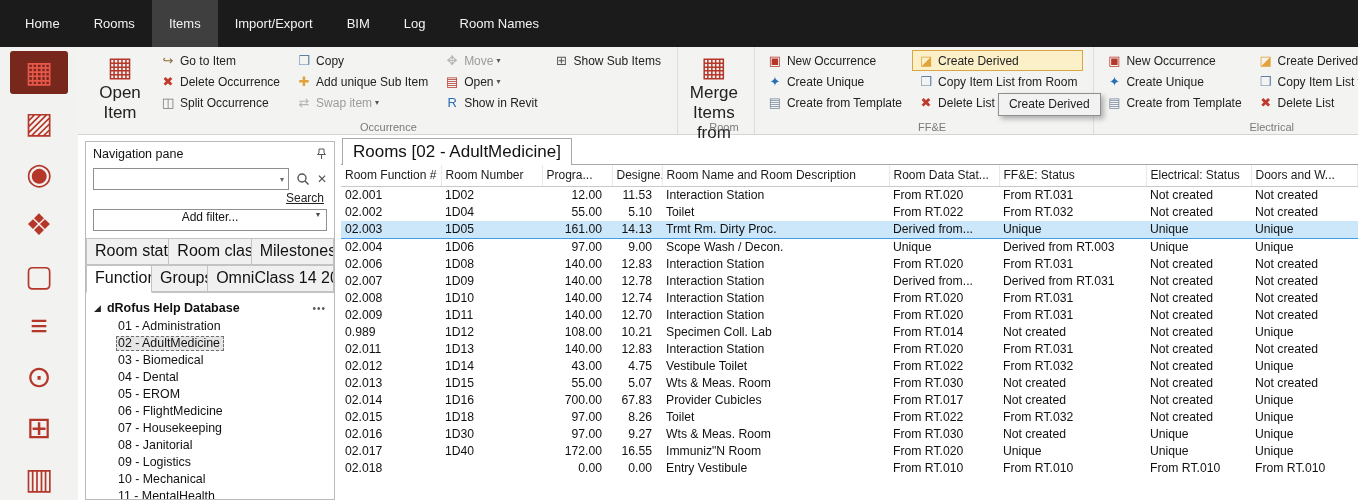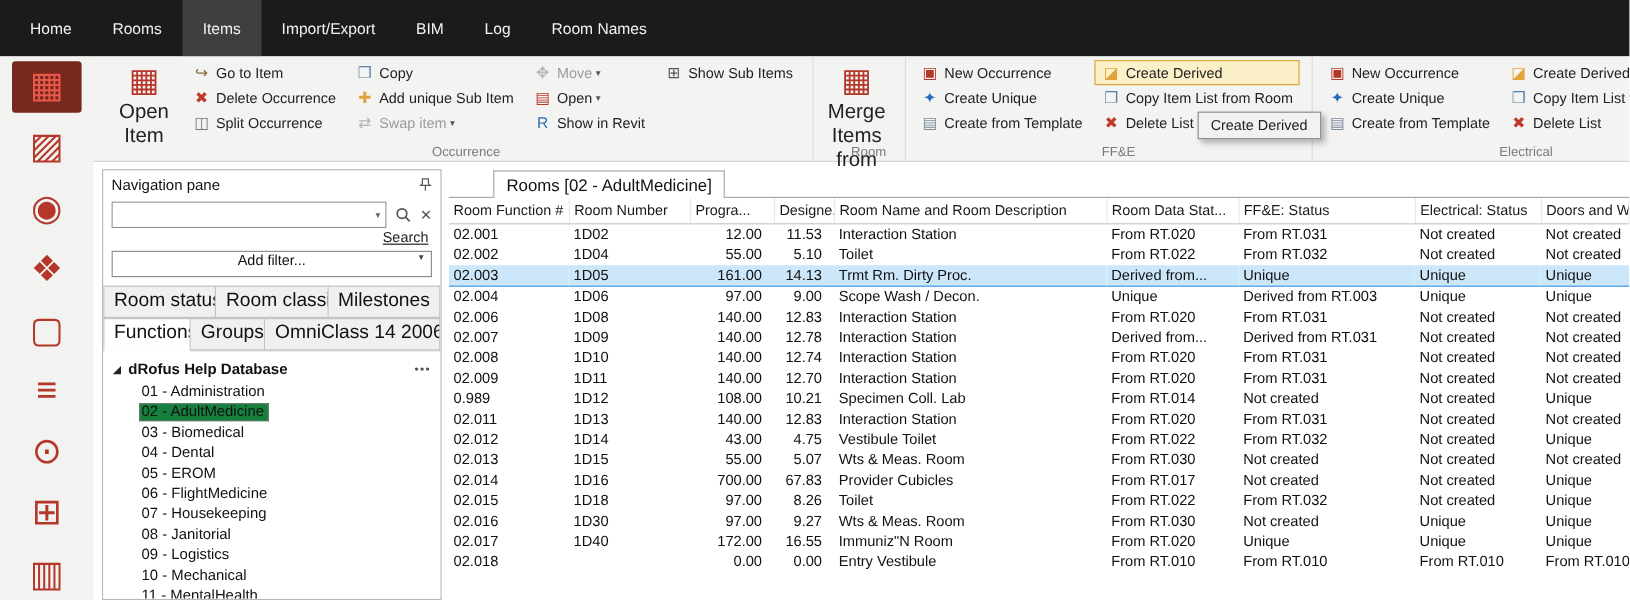--- a/index.html
+++ b/index.html
@@ -36,21 +36,21 @@
   .rb-btn .rb-ic { width:16px; font-size:13px; margin-right:4px; text-align:center; flex:none; }
   .rb-btn.disabled { color:#9b9b9b; }
   .rb-btn.highlighted { background:#fcf0c8; border-color:#d9a741; }
   .rb-dd { margin-left:3px; font-size:8px; color:#555; }
   .rb-tooltip { position:absolute; left:243px; top:46px; background:#f2f2f2; border:1px solid #8f8f8f; padding:3px 10px 4px 10px; font-size:12px; color:#222; box-shadow:3px 3px 5px rgba(0,0,0,.28); z-index:30; white-space:nowrap; }
 
   
   .content-row { flex:1; display:flex; min-height:0; padding:6px 0 0 7px; background:#fff; }
 
   
-  .nav-pane { width:283px; flex:none; border:1px solid #b9b9b9; display:flex; flex-direction:column; margin-right:6px; background:#fff; font-size:12.5px; overflow:hidden; }
+  .nav-pane { width:250px; flex:none; border:1px solid #b9b9b9; display:flex; flex-direction:column; margin-right:6px; background:#fff; font-size:12.5px; overflow:hidden; }
   .nav-header { height:24px; flex:none; display:flex; align-items:center; justify-content:space-between; padding:0 7px; }
   .nav-search { display:flex; align-items:center; padding:2px 7px 0 7px; gap:7px; }
   .search-combo { flex:1; position:relative; border:1px solid #8f8f8f; height:22px; background:#fff; display:flex; align-items:center; }
   .search-combo input { border:none; outline:none; width:100%; height:100%; padding:0 18px 0 5px; font:inherit; }
   .combo-arrow { position:absolute; right:4px; color:#666; font-size:8px; }
   .icon-btn { color:#555; font-size:12px; cursor:pointer; display:flex; align-items:center; }
   .search-link-row { text-align:right; padding:1px 10px 3px 0; flex:none; }
   .search-link { color:#222; text-decoration:underline; font-size:12px; cursor:pointer; }
   .add-filter { margin:1px 7px 7px 7px; height:22px; flex:none; border:1px solid #8f8f8f; display:flex; align-items:flex-start; justify-content:center; position:relative; font-size:12px; background:#fff; cursor:pointer; }
   .af-arrow { position:absolute; right:6px; font-size:8px; color:#444; }
@@ -59,26 +59,26 @@
   .nav-tab:first-child { border-left:1px solid #c3c3c3; }
   .nav-tabs.row1 .nav-tab { flex:1; text-align:center; }
   .nav-tabs.row2 { border-bottom:1px solid #c3c3c3; }
   .nav-tabs.row2 .nav-tab.active { background:#fff; border-bottom:1px solid #fff; margin-bottom:-1px; }
   .tree { flex:1; padding-top:6px; overflow:hidden; background:#fff; }
   .tree-root { display:flex; align-items:center; padding:2px 8px 3px 8px; font-weight:bold; font-size:12.5px; cursor:pointer; }
   .expander { font-size:9px; margin-right:6px; color:#222; }
   .more { margin-left:auto; color:#555; font-weight:normal; font-size:10px; letter-spacing:1px; cursor:pointer; }
   .tree-item { padding:1px 4px 2px 30px; font-size:12.4px; white-space:nowrap; cursor:pointer; }
   .tree-item span { padding:0 4px 1px 2px; }
-  .tree-item.selected span { background:#15803d; outline:1px dashed #707070; outline-offset:-1px; }
+  .tree-item.selected span { background:#e5e5e5; outline:1px dashed #707070; outline-offset:-1px; }
 
   
   .main { flex:1; display:flex; flex-direction:column; min-width:0; }
   .tabstrip { height:23px; flex:none; display:flex; align-items:flex-end; padding-left:1px; }
-  .doc-tab { position:relative; z-index:2; background:#fff; border:1px solid #a8a8a8; border-bottom:none; padding:3px 10px 3px 10px; font-size:14px; white-space:nowrap; margin-bottom:-1px; cursor:pointer;margin-left:36px; }
+  .doc-tab { position:relative; z-index:2; background:#fff; border:1px solid #a8a8a8; border-bottom:none; padding:3px 10px 3px 10px; font-size:17px; white-space:nowrap; margin-bottom:-1px; cursor:pointer; }
   .table-wrap { flex:1; border-top:1px solid #a8a8a8; overflow:hidden; background:#fff; }
   table { border-collapse:collapse; table-layout:fixed; width:100%; }
   th { font-weight:normal; text-align:left; font-size:12px; color:#1a1a1a; padding:3px 4px 4px 4px; border-right:1px solid #e9e9e9; border-bottom:1px solid #c9c9c9; background:#fff; white-space:nowrap; overflow:hidden; cursor:pointer; }
   td { font-size:12.2px; padding:1px 4px 2px 4px; white-space:nowrap; overflow:hidden; }
   td.num { text-align:right; padding-right:10px; }
   tr.selected td { background:#cde7fa; border-bottom:1px solid #3f9ce8; }
 </style>
 </head>
 <body>
 

